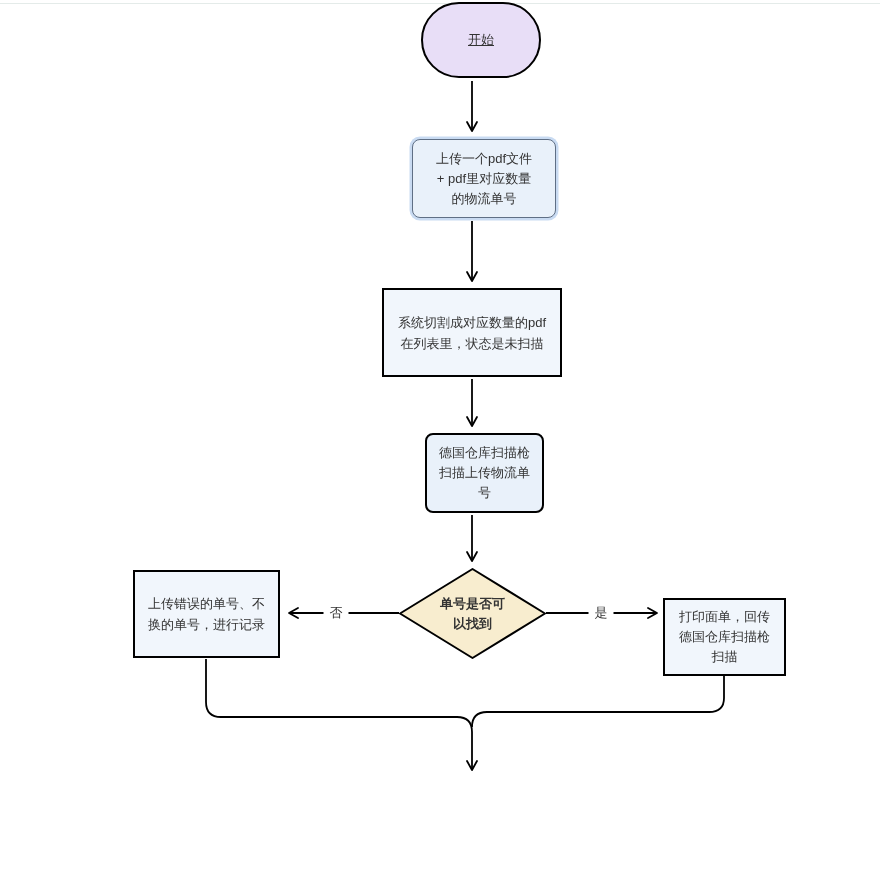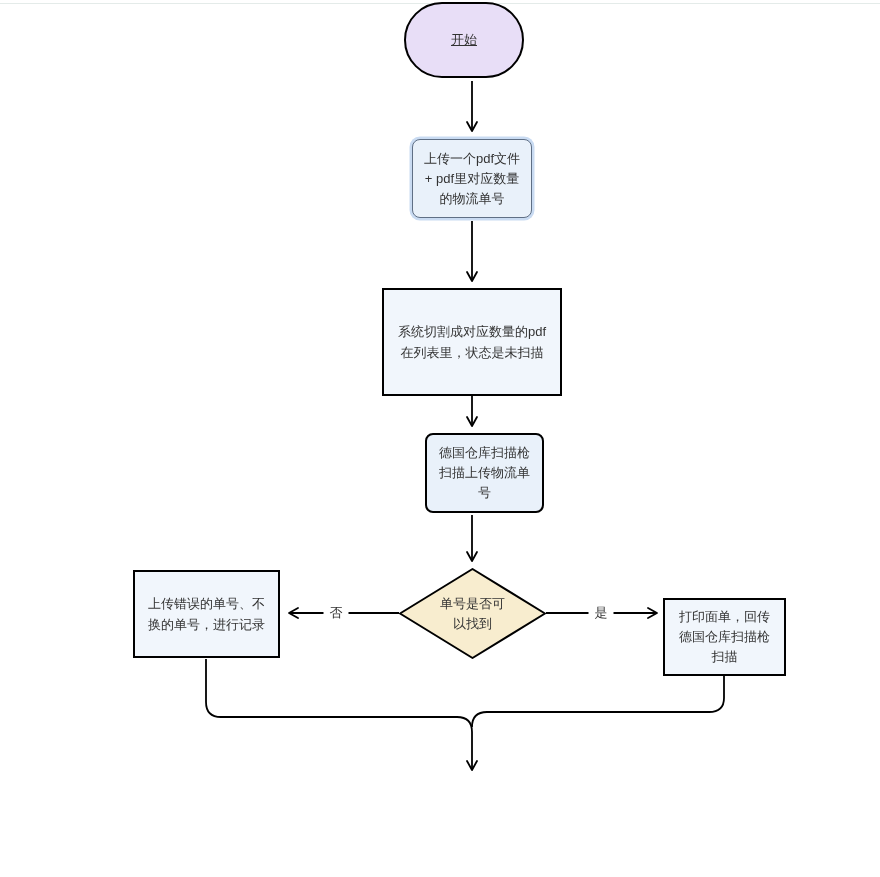--- a/index.html
+++ b/index.html
@@ -37,33 +37,33 @@
     background:#e9f1fa;
     border-radius:8px;
   }
   .highlighted{
     background:#e9f1fa;
     border:1.5px solid #5f6f85;
     border-radius:8px;
     box-shadow:0 0 0 2.5px #c9dbf2;
   }
   .decision-text{
-    background:transparent;border:none;
+    background:transparent;border:none;font-weight:bold;
   }
   .edge-label{
     position:absolute;
     transform:translate(-50%,-50%);
     background:#ffffff;
     padding:0 6px;
     font-size:13px;line-height:18px;
     color:#333333;
   }
-  #n-start{left:404px;top:2px;text-decoration:underline;}
-  #n-upload{left:412px;top:139px;width:120px;height:79px;}
-  #n-split{left:382px;top:288px;width:180px;height:108px;line-height:21px;}
+  #n-start{left:421px;top:2px;text-decoration:underline;}
+  #n-upload{left:412px;top:139px;width:144px;height:79px;}
+  #n-split{left:382px;top:288px;width:180px;height:89px;line-height:21px;}
   #n-scan{left:425px;top:433px;width:119px;height:80px;}
   #n-decision-text{left:402px;top:586px;width:141px;height:56px;}
   #n-record{left:133px;top:570px;width:147px;height:88px;line-height:21px;}
   #n-print{left:663px;top:575px;width:123px;height:78px;margin-top:23px;}
   #n-end{left:412px;top:782px;}
   #lbl-no{left:336px;top:613px;}
   #lbl-yes{left:601px;top:613px;}
 </style>
 </head>
 <body>

